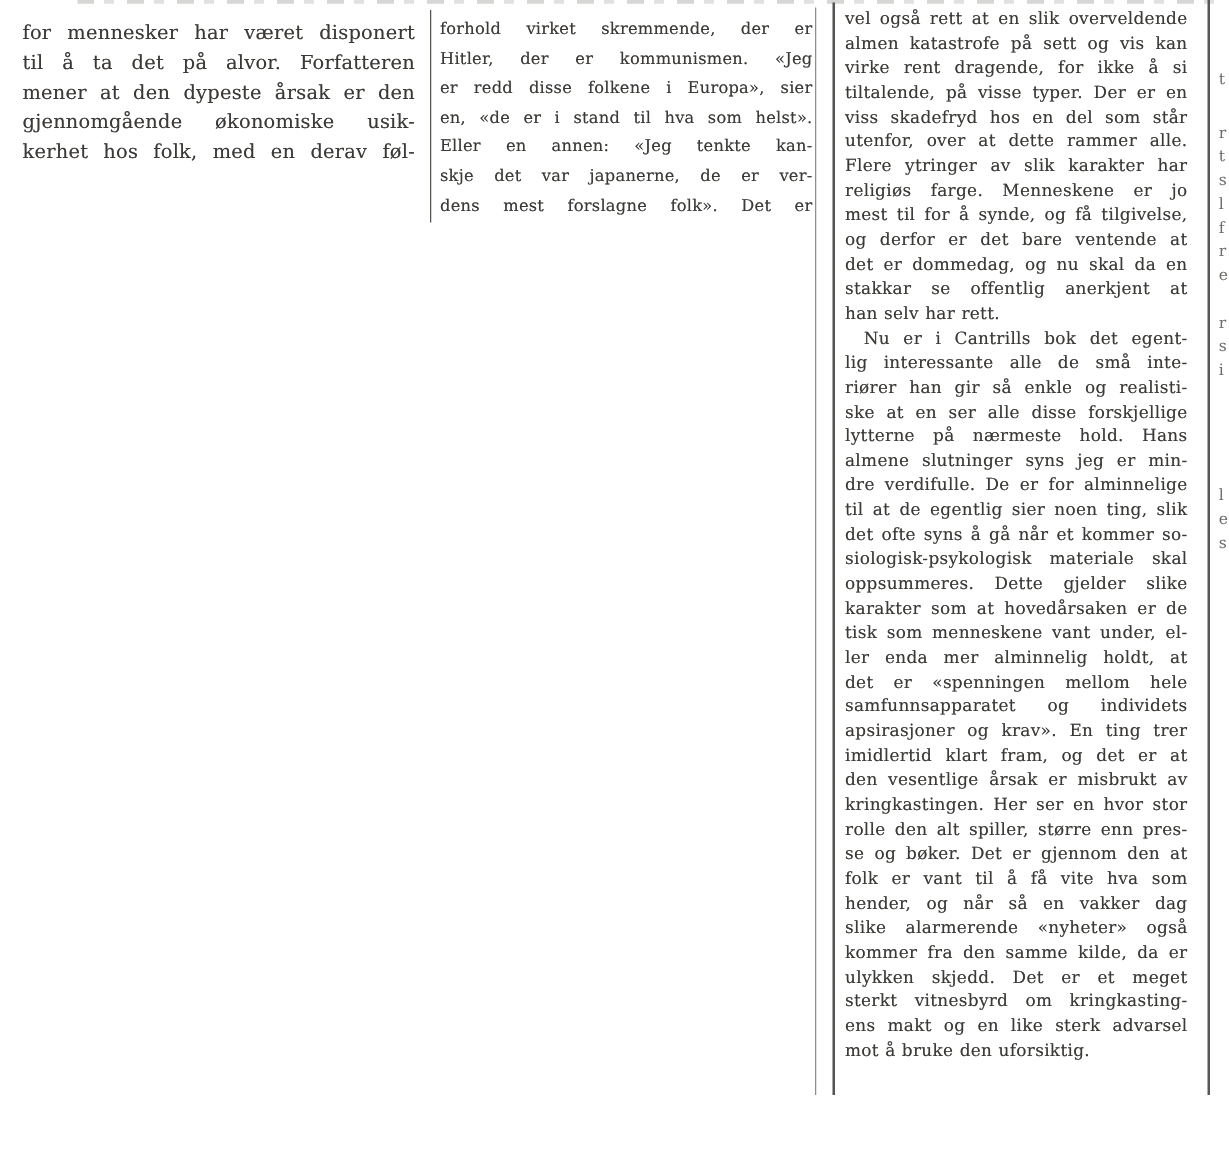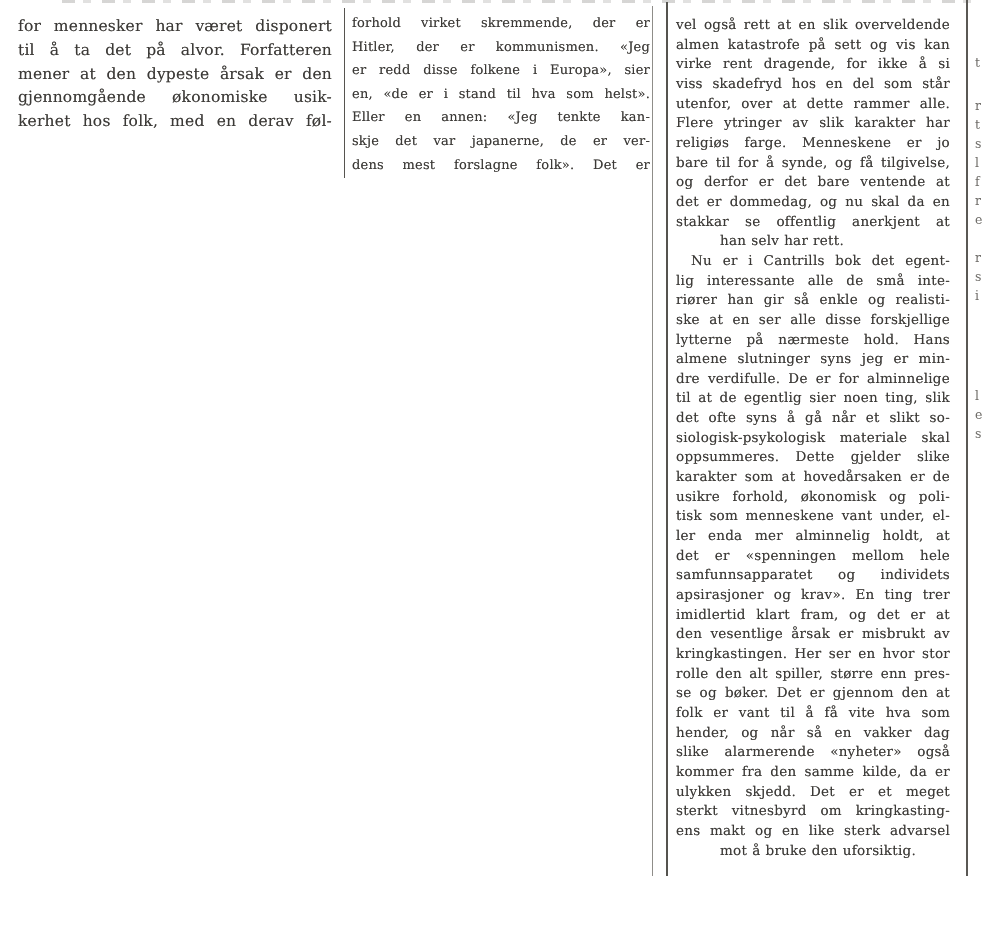--- a/index.html
+++ b/index.html
@@ -29,35 +29,35 @@
   .column {
     position: absolute;
     text-rendering: geometricPrecision;
   }
   .column .line {
     text-align: justify;
     text-align-last: justify;
     white-space: normal;
     text-shadow: 0 0 0.5px rgba(60,58,55,.55);
   }
-  .column .line.flush { text-align-last: left; margin-left: 44px; }
+  .column .line.flush { text-align-last: left; }
   .column .line.indent { text-indent: 15px; }
   #col1 {
     left: 18px; top: 15px; width: 314px;
     font-size: 15.5px; line-height: 23.8px;
     letter-spacing: 0.2px; word-spacing: 1.5px;
     font-weight: 500;
   }
   #col2 {
     left: 352px; top: 12px; width: 298px;
     font-size: 13px; line-height: 23.6px;
     letter-spacing: 0.2px; word-spacing: 1px;
   }
   #col3 {
-    left: 676px; top: 16px; width: 274px;
+    left: 676px; top: 6px; width: 274px;
     font-size: 13.5px; line-height: 19.65px;
     letter-spacing: 0.25px; word-spacing: 0.5px;
   }
   .signature {
     margin-top: 27px;
     text-align: center;
     font-weight: bold;
     font-size: 14px;
     letter-spacing: 0.6px;
     text-shadow: 0 0 0.5px rgba(60,58,55,.6);
@@ -107,42 +107,42 @@
       <div class="line">Eller en annen: «Jeg tenkte kan-</div>
       <div class="line">skje det var japanerne, de er ver-</div>
       <div class="line">dens mest forslagne folk». Det er</div>
     </div>
 
   <div class="column" id="col3">
     <div>
         <div class="line">vel også rett at en slik overveldende</div>
         <div class="line">almen katastrofe på sett og vis kan</div>
         <div class="line">virke rent dragende, for ikke å si</div>
+        <div class="line">tiltalende, på visse typer. Der er en</div>
         <div class="line">viss skadefryd hos en del som står</div>
         <div class="line">utenfor, over at dette rammer alle.</div>
         <div class="line">Flere ytringer av slik karakter har</div>
         <div class="line">religiøs farge. Menneskene er jo</div>
-        <div class="line">bare til for å synde, og få tilgivelse,</div>
+        <div class="line">mest til for å synde, og få tilgivelse,</div>
         <div class="line">og derfor er det bare ventende at</div>
         <div class="line">det er dommedag, og nu skal da en</div>
         <div class="line">stakkar se offentlig anerkjent at</div>
         <div class="line flush">han selv har rett.</div>
         <div class="line indent">Nu er i Cantrills bok det egent-</div>
         <div class="line">lig interessante alle de små inte-</div>
         <div class="line">riører han gir så enkle og realisti-</div>
         <div class="line">ske at en ser alle disse forskjellige</div>
         <div class="line">lytterne på nærmeste hold. Hans</div>
         <div class="line">almene slutninger syns jeg er min-</div>
         <div class="line">dre verdifulle. De er for alminnelige</div>
         <div class="line">til at de egentlig sier noen ting, slik</div>
-        <div class="line">det ofte syns å gå når et slikt so-</div>
+        <div class="line">det ofte syns å gå når et kommer so-</div>
         <div class="line">siologisk-psykologisk materiale skal</div>
         <div class="line">oppsummeres. Dette gjelder slike</div>
         <div class="line">karakter som at hovedårsaken er de</div>
-        <div class="line">usikre forhold, økonomisk og poli-</div>
         <div class="line">tisk som menneskene vant under, el-</div>
         <div class="line">ler enda mer alminnelig holdt, at</div>
         <div class="line">det er «spenningen mellom hele</div>
         <div class="line">samfunnsapparatet og individets</div>
         <div class="line">apsirasjoner og krav». En ting trer</div>
         <div class="line">imidlertid klart fram, og det er at</div>
         <div class="line">den vesentlige årsak er misbrukt av</div>
         <div class="line">kringkastingen. Her ser en hvor stor</div>
         <div class="line">rolle den alt spiller, større enn pres-</div>
         <div class="line">se og bøker. Det er gjennom den at</div>

